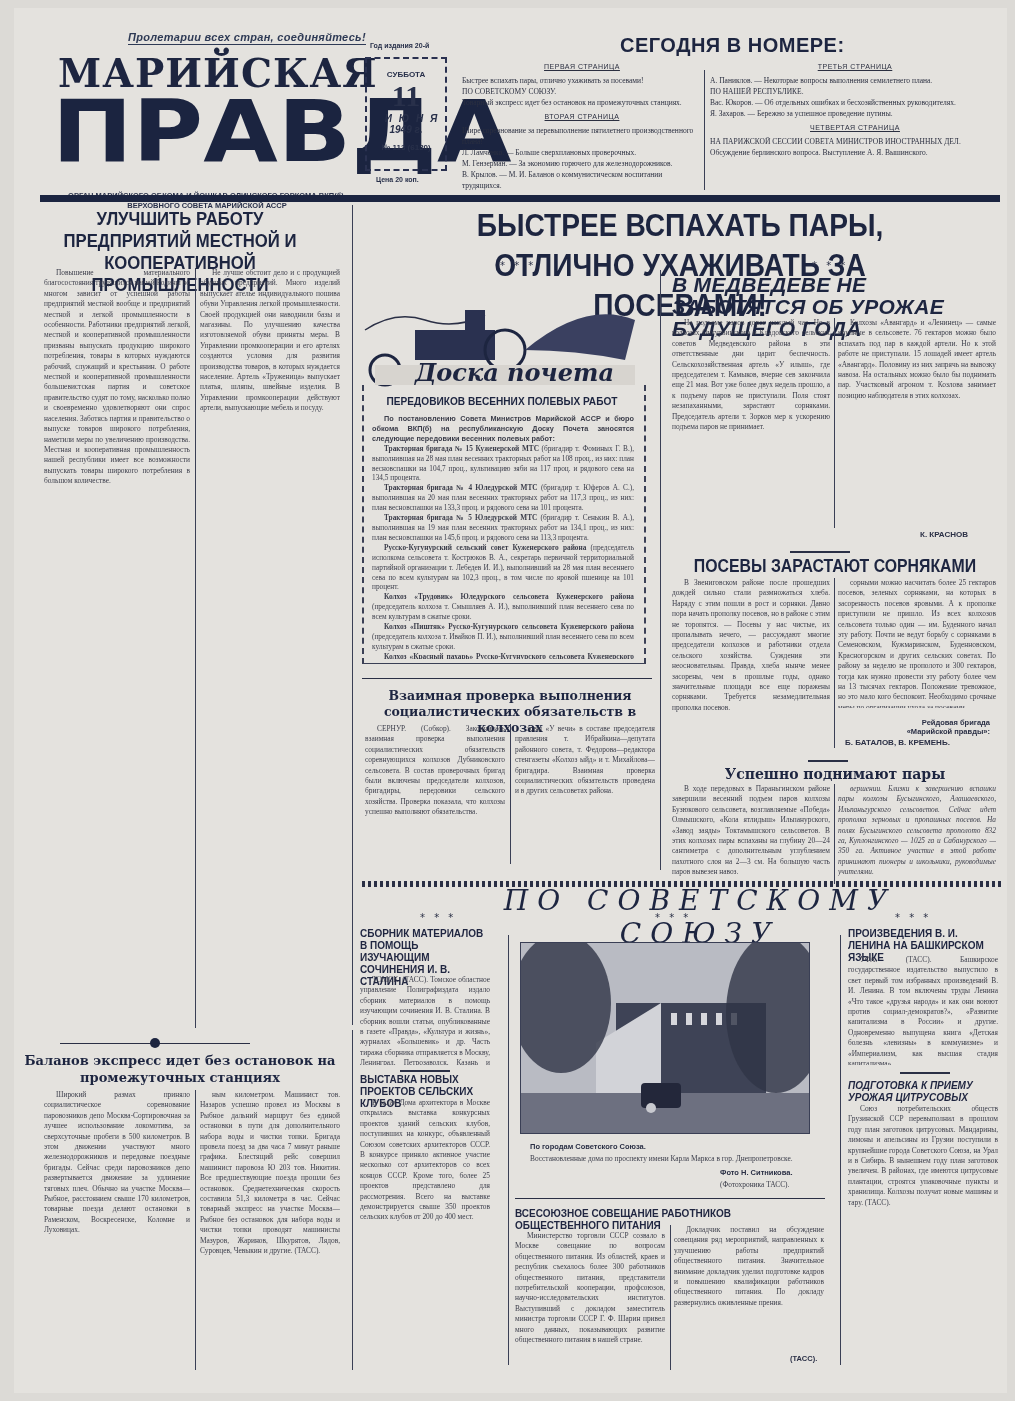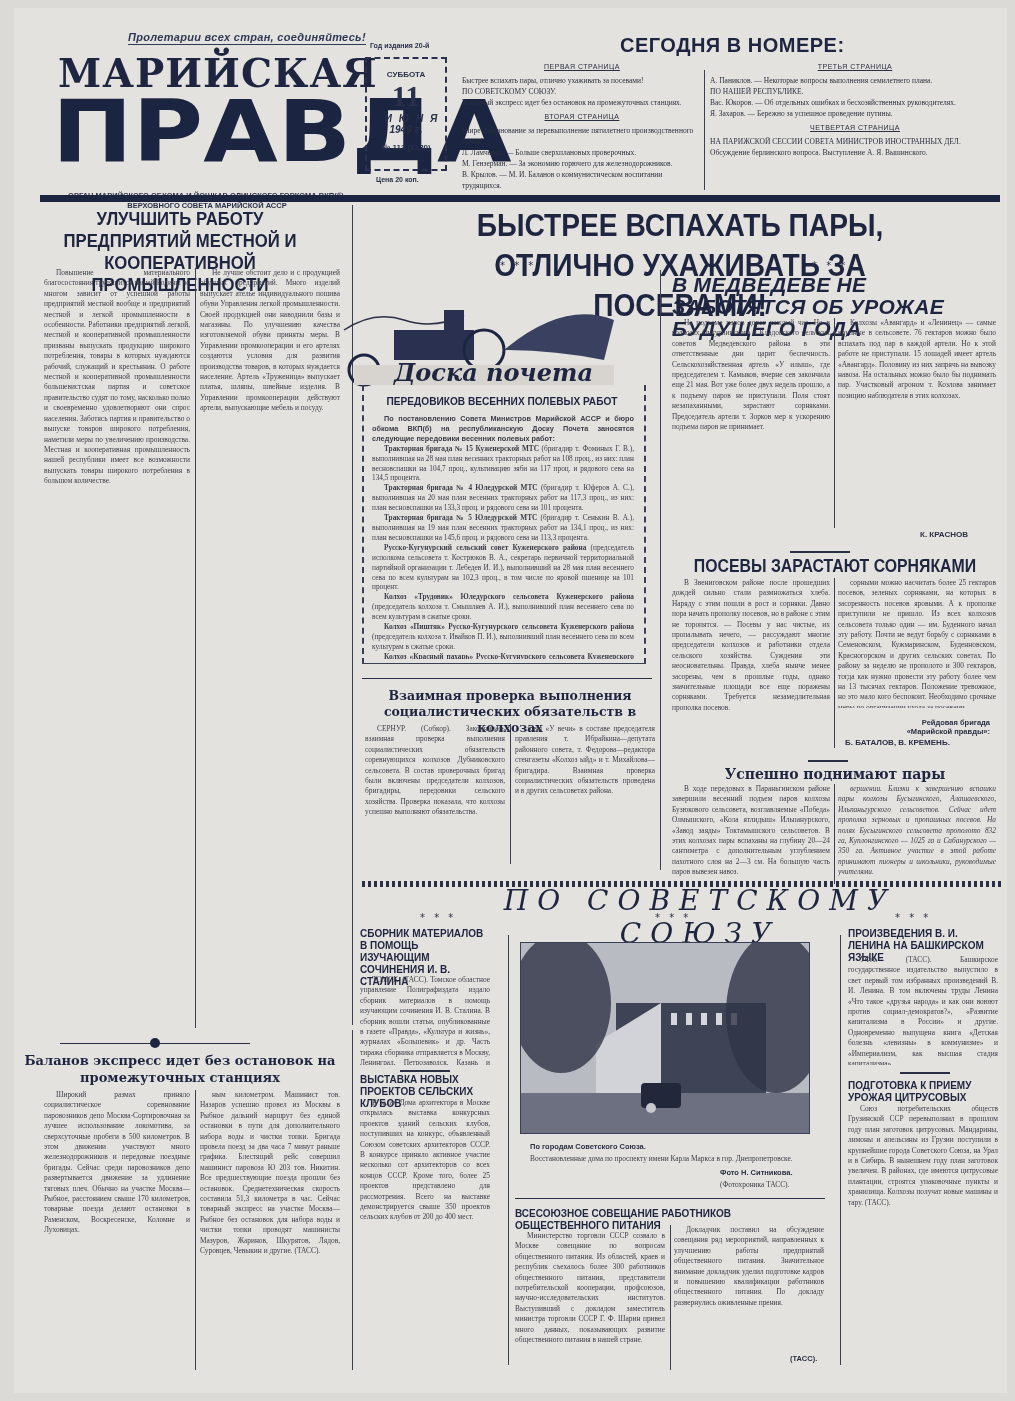--- a/index.html
+++ b/index.html
@@ -22,21 +22,21 @@
   .toc{font-size:7.5px;line-height:11px;color:#2b2f40;font-family:"Liberation Serif",serif;}
   .toc .ph{font-family:"Liberation Sans",sans-serif;font-size:7px;letter-spacing:0.5px;text-align:center;text-decoration:underline;margin:3px 0;}
   .toc .it{margin:0;}
   .rule-thick{background:#1b2440;height:7px;}
   .vrule{background:#3a3f55;width:1px;}
   .hed{font-family:"Liberation Sans",sans-serif;font-weight:bold;text-align:center;color:#1d2540;transform:scaleX(0.88);}
   .body{font-size:7.4px;line-height:10.4px;color:#3b3d4a;text-align:justify;font-family:"Liberation Serif",serif;overflow:hidden;}
   .body p{margin:0;text-indent:12px;}
   .stars{font-family:"DejaVu Sans",sans-serif;font-size:10px;color:#2a2f45;letter-spacing:3px;}
   .italic-hed{font-family:"Liberation Sans",sans-serif;font-weight:bold;font-style:italic;color:#1d2540;font-size:21px;line-height:22px;letter-spacing:0.3px;}
-  .honor{left:334px;top:290px;width:285px;height:100px;}
+  .honor{left:355px;top:290px;width:285px;height:100px;}
   .honorbox{left:362px;top:385px;width:280px;height:278px;border-left:2px dashed #3a3f55;border-right:2px dashed #3a3f55;border-bottom:1px solid #3a3f55;}
   .photo{left:520px;top:942px;width:288px;height:190px;background:linear-gradient(180deg,#8b8e9a 0%,#b8bac2 30%,#5e6272 55%,#3c4052 80%,#8a8c94 100%);border:1px solid #3a3f55;overflow:hidden;}
   .wave{height:6px;background:repeating-linear-gradient(90deg,#2a2f45 0 3px,transparent 3px 6px);}
   .byline{font-family:"Liberation Sans",sans-serif;font-weight:bold;font-size:8px;color:#2a2f45;}
   .smallhed{font-family:"Liberation Sans",sans-serif;font-weight:bold;font-size:10px;color:#1f2540;line-height:12px;}
   .divider{height:2px;background:#2a2f45;}
 </style>
 </head>
 <body>
 
@@ -217,21 +217,21 @@
     <p>Докладчик поставил на обсуждение совещания ряд мероприятий, направленных к улучшению работы предприятий общественного питания. Значительное внимание докладчик уделил подготовке кадров и повышению квалификации работников общественного питания. По докладу развернулись оживленные прения.</p>
   </div>
 <div class="abs byline" style="left:790px;top:1354px;font-size:7.5px;">(ТАСС).</div>
 <div class="abs vrule" style="left:840px;top:935px;height:430px;"></div>
 
 <div class="abs smallhed" style="left:848px;top:928px;width:150px;">ПРОИЗВЕДЕНИЯ В. И. ЛЕНИНА НА БАШКИРСКОМ ЯЗЫКЕ</div>
 <div class="abs body" style="left:848px;top:955px;width:150px;height:110px;">
     <p>УФА. (ТАСС). Башкирское государственное издательство выпустило в свет первый том избранных произведений В. И. Ленина. В том включены труды Ленина «Что такое «друзья народа» и как они воюют против социал-демократов?», «Развитие капитализма в России» и другие. Одновременно выпущена книга «Детская болезнь «левизны» в коммунизме» и «Империализм, как высшая стадия капитализма».</p>
   </div>
 <div class="abs divider" style="left:900px;top:1072px;width:50px;"></div>
-<div class="abs smallhed" style="left:848px;top:1080px;width:150px;">ПОДГОТОВКА К ПРИЕМУ УРОЖАЯ ЦИТРУСОВЫХ</div>
+<div class="abs smallhed" style="left:848px;top:1080px;width:150px;font-style:italic;">ПОДГОТОВКА К ПРИЕМУ УРОЖАЯ ЦИТРУСОВЫХ</div>
 <div class="abs body" style="left:848px;top:1104px;width:150px;height:260px;">
     <p>Союз потребительских обществ Грузинской ССР перевыполнил в прошлом году план заготовок цитрусовых. Мандарины, лимоны и апельсины из Грузии поступили в крупнейшие города Советского Союза, на Урал и в Сибирь. В нынешнем году план заготовок увеличен. В районах, где имеются цитрусовые плантации, строятся упаковочные пункты и хранилища. Колхозы получат новые машины и тару. (ТАСС).</p>
   </div>
 
 <div class="abs divider" style="left:60px;top:1043px;width:190px;height:1px;"></div>
 <div class="abs" style="left:150px;top:1038px;width:10px;height:10px;border-radius:50%;background:#1d2540;"></div>
 <div class="abs" style="left:20px;top:1052px;width:320px;text-align:center;font-family:'DejaVu Serif',serif;font-weight:bold;font-size:13px;line-height:17px;color:#1d2540;">Баланов экспресс идет без остановок на промежуточных станциях</div>
 <div class="abs body" style="left:44px;top:1090px;width:146px;height:280px;">
     <p>Широкий размах приняло социалистическое соревнование паровозников депо Москва-Сортировочная за лучшее использование локомотива, за сверхсуточные пробеги в 500 километров. В этом движении участвуют много железнодорожников и передовые поездные бригады. Сейчас среди паровозников депо развертывается движение за удлинение тяговых плеч. Обычно на участке Москва—Рыбное, расстоянием свыше 170 километров, товарные поезда делают остановки в Раменском, Воскресенске, Коломне и Луховицах.</p>
   </div>

